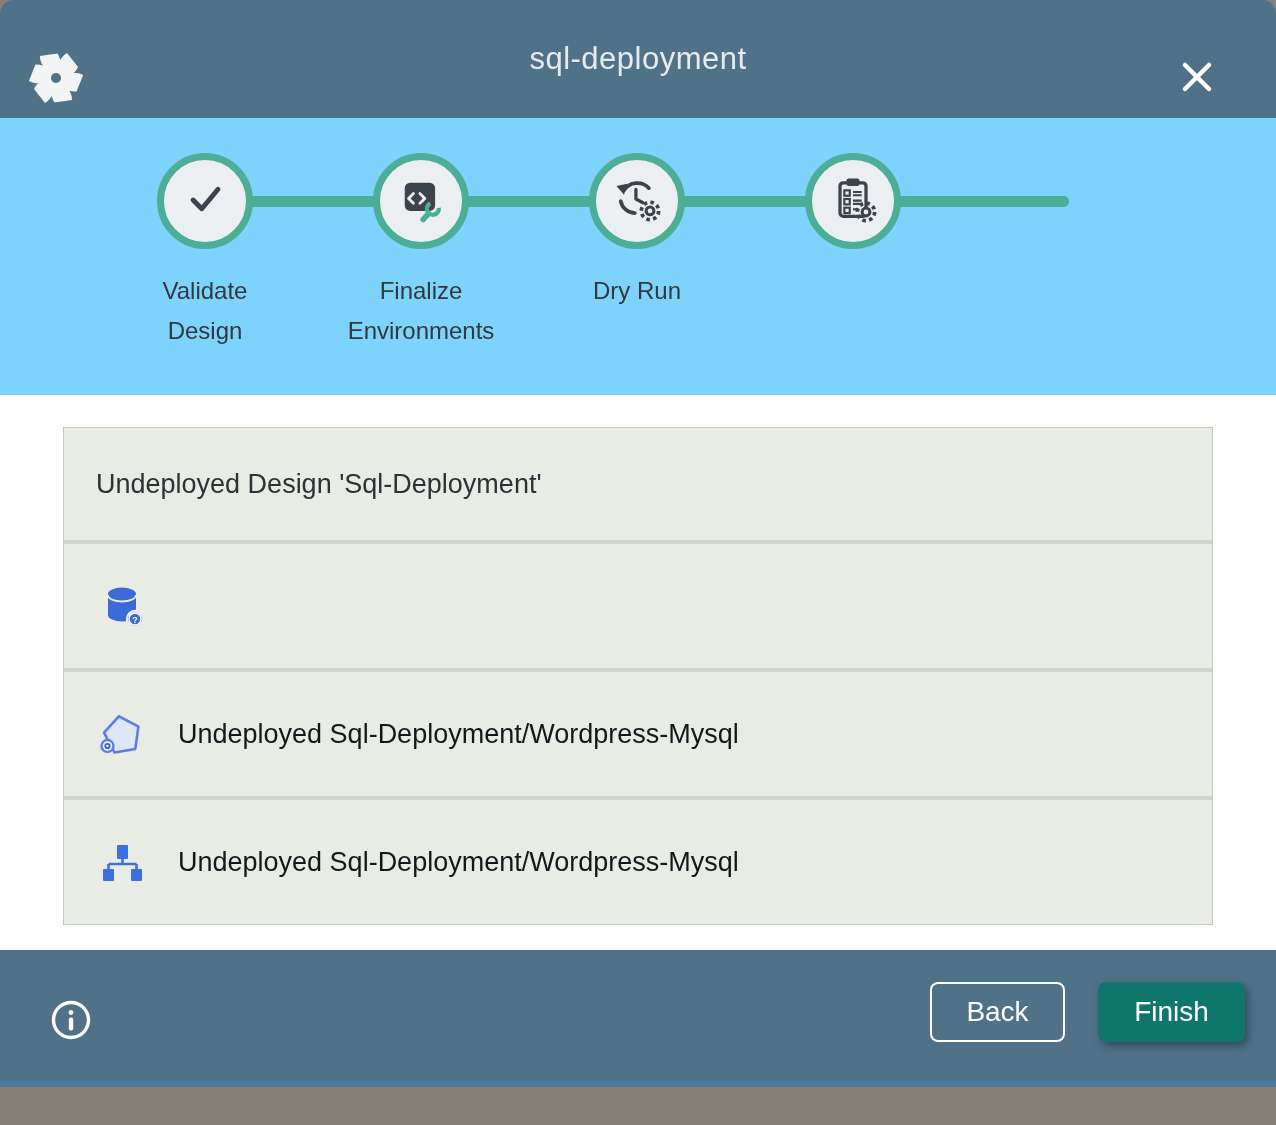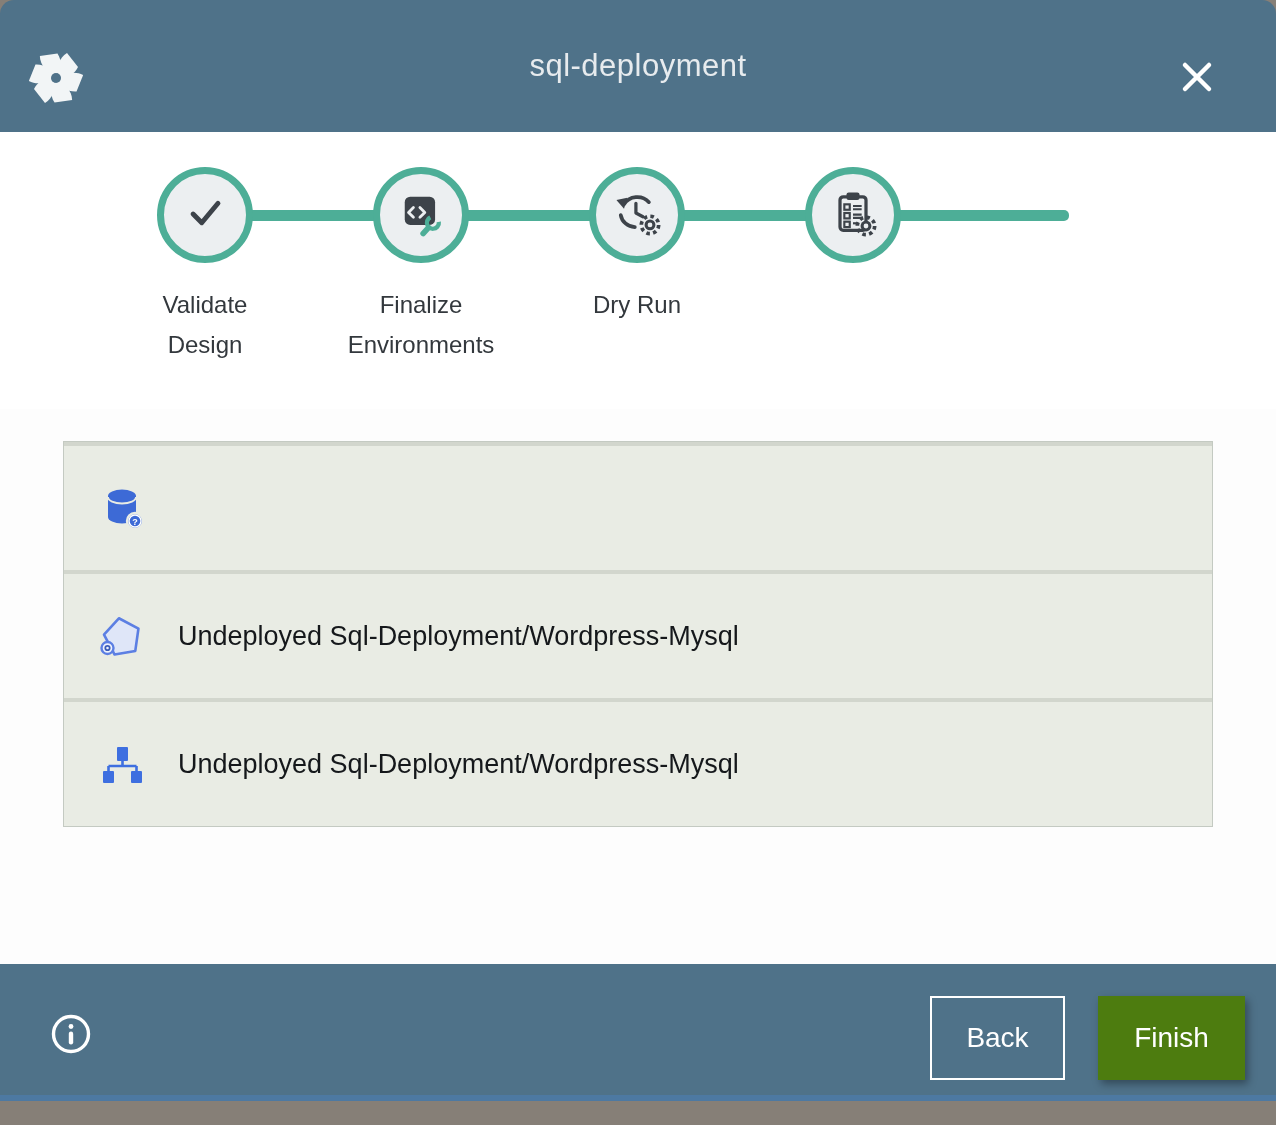--- a/index.html
+++ b/index.html
@@ -12,35 +12,35 @@
   .dialog {
     width: 1276px; height: 1125px;
     display: flex; flex-direction: column;
     border-radius: 14px 14px 0 0;
     overflow: hidden;
     position: relative;
   }
 
   
   .hdr {
-    height: 132px; background: #4f7289;
+    height: 118px; background: #4f7289;
     position: relative; flex: 0 0 auto;
     display: flex; align-items: center; justify-content: center;
   }
   .hdr-logo { position: absolute; left: 28px; top: 50px; width: 56px; height: 56px; }
   .hdr-title { color: #e7ebee; font-size: 31px; letter-spacing: .5px; }
   .hdr-close {
     position: absolute; right: 58px; top: 57px;
     width: 42px; height: 42px; background: transparent; border: none; cursor: pointer;
     display: flex; align-items: center; justify-content: center;
   }
 
   
   .stepper {
-    height: 277px; background: #ffffff;
+    height: 277px; background: #7dd3fc;
     position: relative; flex: 0 0 auto;
   }
   .track {
     position: absolute; left: 205px; right: 207px; top: 78px;
     height: 11px; background: #4dae97; border-radius: 5px;
   }
   .steps { position: absolute; left: 97px; top: 0; display: flex; }
   .step { width: 216px; display: flex; flex-direction: column; align-items: center; }
   .step-circle {
     margin-top: 35px; width: 96px; height: 96px;
@@ -75,27 +75,27 @@
   
   .ftr {
     height: 137px; background: #4f7289;
     position: relative; flex: 0 0 auto;
   }
   .info-btn {
     position: absolute; left: 50px; top: 49px;
     width: 42px; height: 42px; background: transparent; border: none; cursor: pointer; padding: 0;
   }
   .btn {
-    position: absolute; top: 32px; height: 84px;
-    border-radius: 0; font-size: 28px; color: #ffffff;
+    position: absolute; top: 32px; height: 60px;
+    border-radius: 8px; font-size: 28px; color: #ffffff;
     font-family: "Liberation Sans", sans-serif; cursor: pointer;
   }
   .btn-back { left: 930px; width: 135px; background: transparent; border: 2px solid #ffffff; }
   .btn-finish {
-    left: 1098px; width: 147px; background: #4d7c0f; border: none;
+    left: 1098px; width: 147px; background: #0f766e; border: none;
     box-shadow: 3px 4px 8px rgba(0,0,0,0.35);
   }
   .bottom-strip {
     position: absolute; left: 0; bottom: 0; width: 100%; height: 6px;
     background: #4d79a2;
   }
 </style>
 </head>
 <body>
 
@@ -208,20 +208,23 @@
         </div>
       </div>
 
 
     </div>
   </div>
 
   <div class="content">
     <div class="panel">
 
+      <div class="panel-hdr-row">
+        <span>Undeployed Design 'Sql-Deployment'</span>
+      </div>
 
       <div class="panel-item">
         <span class="item-icon">
           <svg viewBox="0 0 48 48" width="48" height="48">
             <path d="M10 12 v21 a14 6.5 0 0 0 28 0 v-21 Z" fill="#3d6ad6"></path>
             <ellipse cx="24" cy="12" rx="14" ry="6.5" fill="#3d6ad6"></ellipse>
             <path d="M10 13 a14 6.5 0 0 0 28 0" fill="none" stroke="#e9ece4" stroke-width="1.8"></path>
             <circle cx="37" cy="37" r="8" fill="#3d6ad6" stroke="#e9ece4" stroke-width="2.4"></circle>
             <circle cx="37" cy="37" r="6" fill="none" stroke="#ffffff" stroke-width="1.4"></circle>
             <text x="37" y="40.5" font-size="9" font-weight="bold" fill="#ffffff" text-anchor="middle" font-family="Liberation Sans, sans-serif">?</text>

